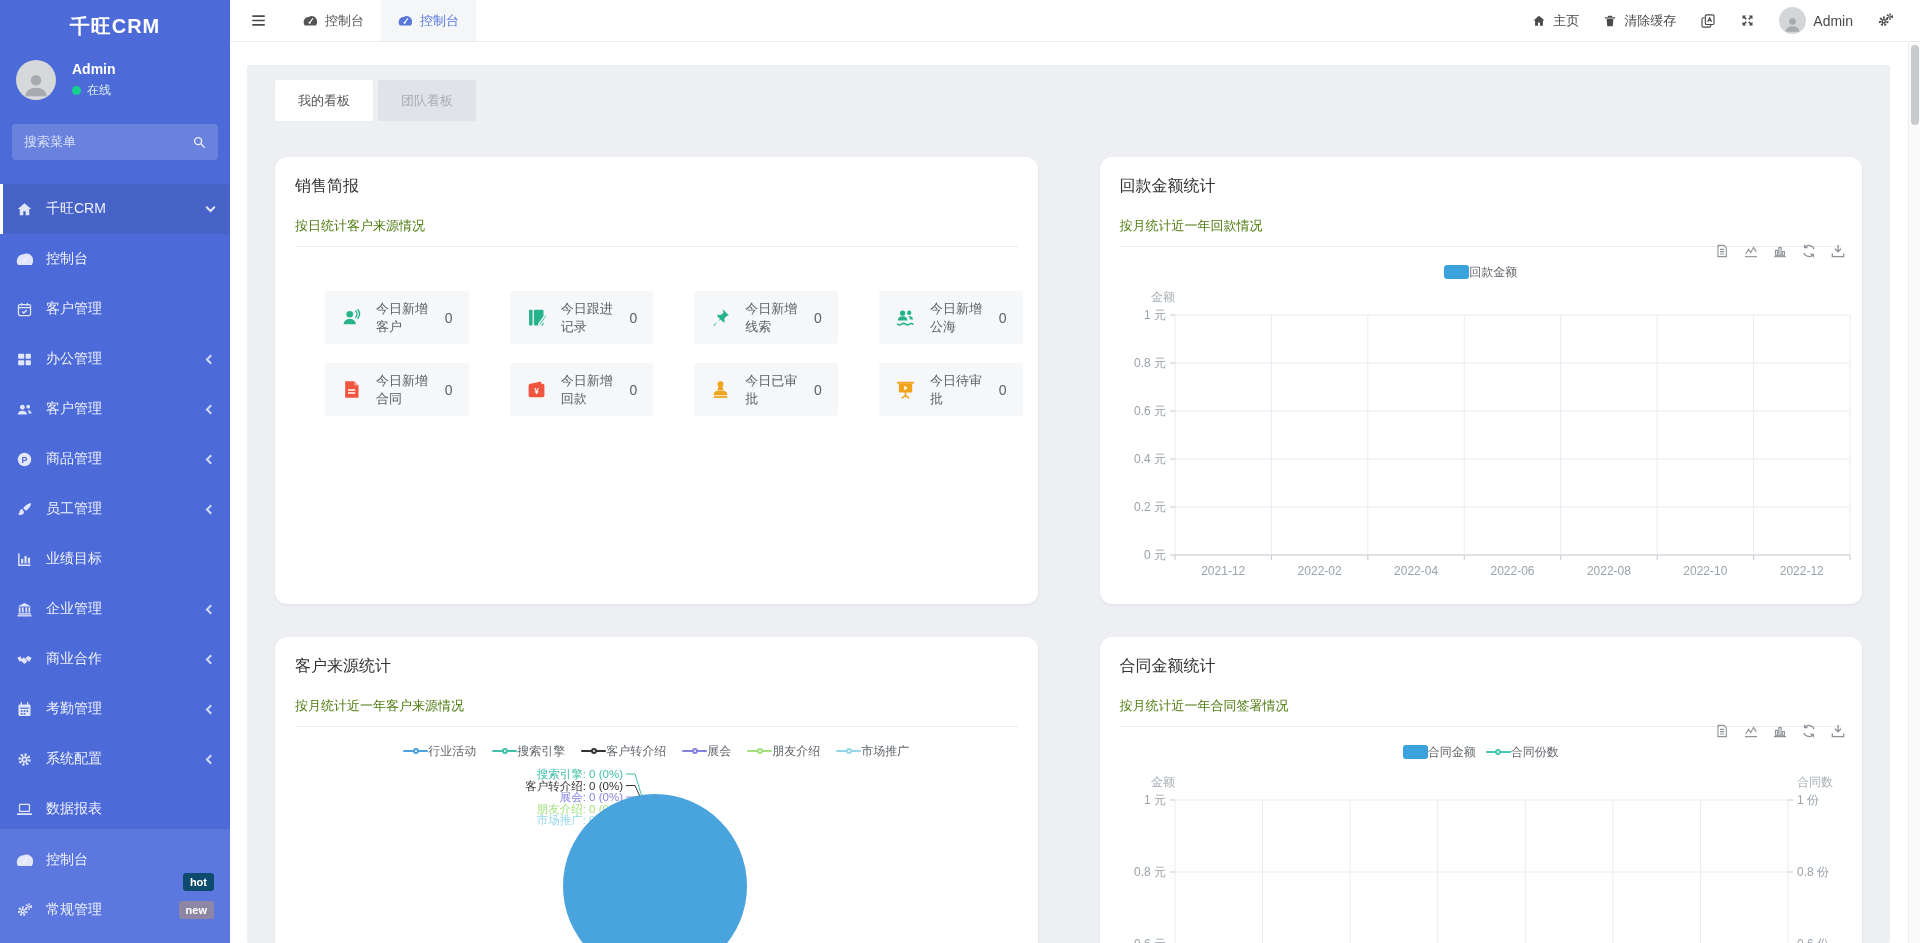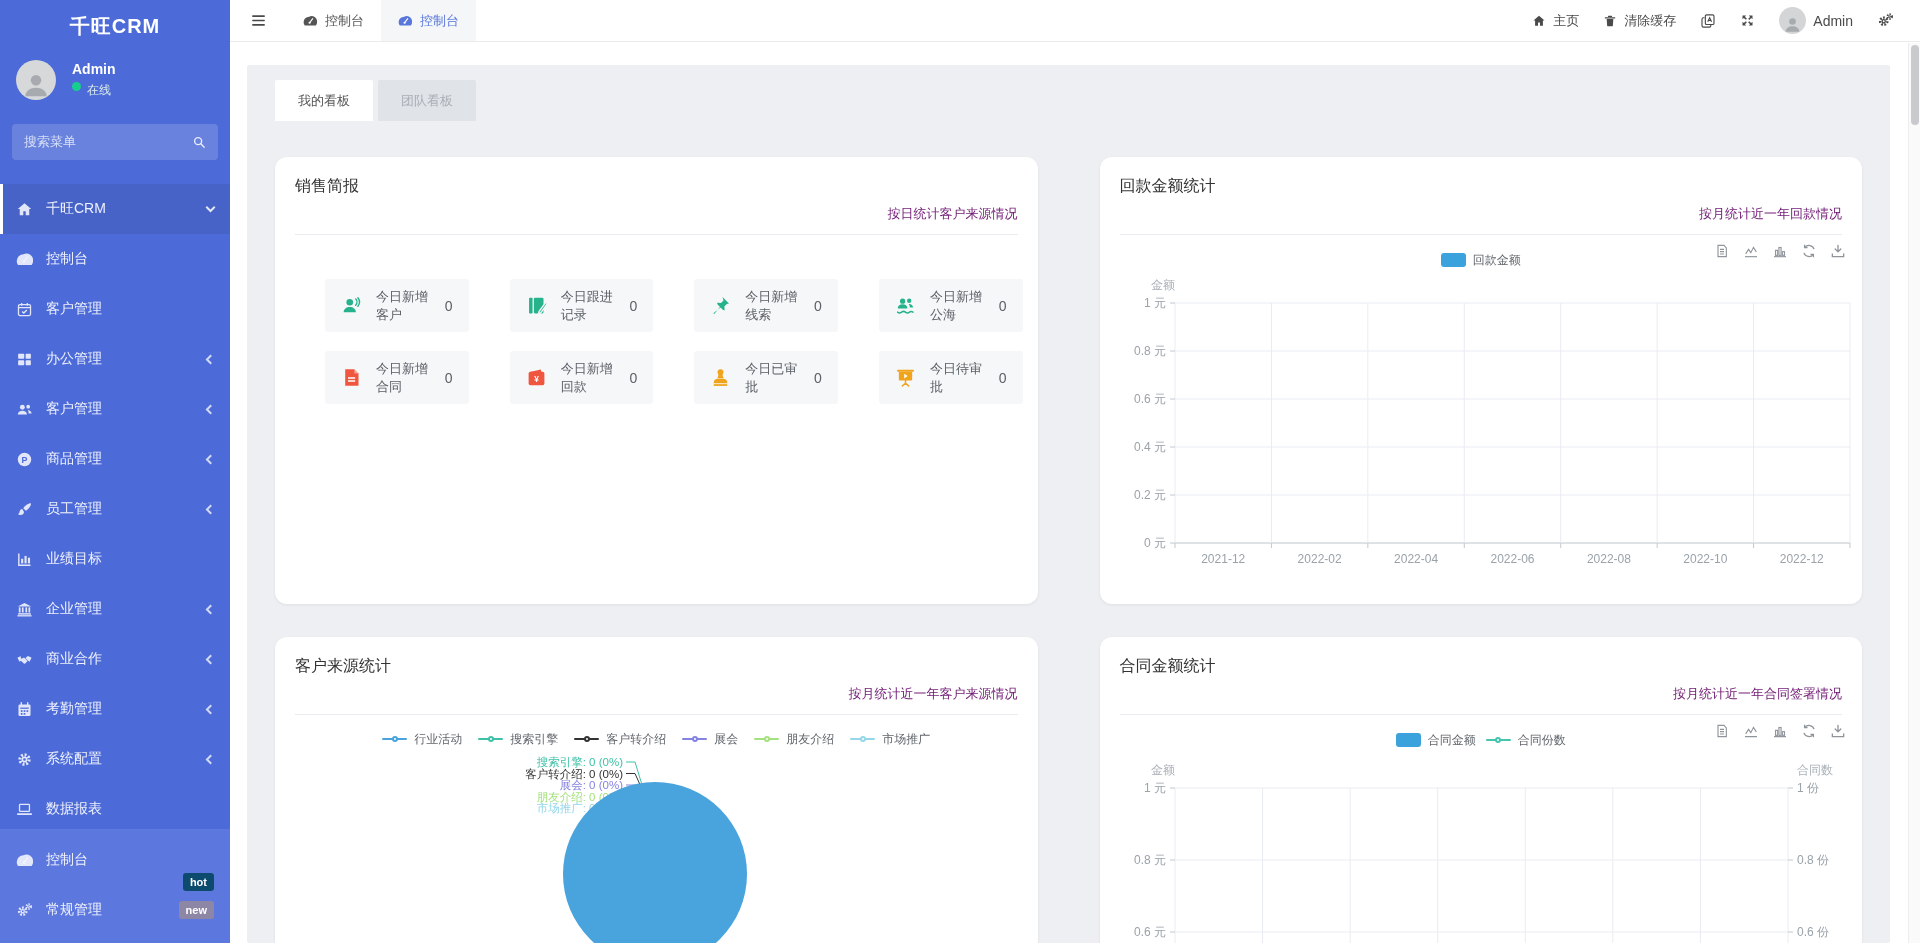--- a/index.html
+++ b/index.html
@@ -8,21 +8,21 @@
   .ib { display:inline-flex; align-items:center; justify-content:center; }
   .ib svg { width:100%; height:100%; display:block; }
 
   
   .sidebar { width:230px; min-width:230px; background:#4d6bd8; color:#fff; display:flex; flex-direction:column; }
   .logo { height:52px; display:flex; align-items:center; justify-content:center; font-size:20px; font-weight:bold; letter-spacing:1px; cursor:pointer; }
   .profile { display:flex; align-items:center; gap:16px; padding:8px 16px 16px; }
   .avatar { width:40px; height:40px; border-radius:50%; background:#d6d8da; overflow:hidden; display:flex; align-items:flex-end; justify-content:center; flex:none; }
   .avatar .ib { width:30px; height:30px; color:#a7abaf; }
   .p-name { font-size:14px; font-weight:bold; }
-  .p-status { display:flex; align-items:flex-start; gap:6px; font-size:12px; color:#def0e9; margin-top:5px; }
+  .p-status { display:flex; align-items:center; gap:6px; font-size:12px; color:#def0e9; margin-top:5px; }
   .status-dot { width:9px; height:9px; border-radius:50%; }
   .search-box { margin:8px 12px 12px; height:36px; background:rgba(255,255,255,.16); border-radius:4px; display:flex; align-items:center; padding:0 12px; font-size:13px; color:#d9e0f8; cursor:text; }
   .search-box .ib { margin-left:auto; width:14px; height:14px; color:#e9edfc; }
   .menu { flex:1; overflow:hidden; padding-top:12px; }
   .menu-item { height:50px; display:flex; align-items:center; padding:0 16px; gap:13px; font-size:14px; color:#eef1fd; cursor:pointer; }
   .menu-item .micon { width:17px; height:17px; flex:none; opacity:.92; }
   .menu-item.active { background:rgba(0,0,0,.07); border-left:3px solid #fff; padding-left:13px; }
   .chev { width:7px; height:7px; margin-left:auto; flex:none; }
   .chev-left  { border-left:2px solid rgba(255,255,255,.75); border-bottom:2px solid rgba(255,255,255,.75); transform:rotate(45deg); }
   .chev-down  { border-right:2px solid rgba(255,255,255,.85); border-bottom:2px solid rgba(255,255,255,.85); transform:rotate(45deg); margin-top:-4px; }
@@ -47,33 +47,33 @@
   .content { flex:1; min-height:0; background:#fff; padding:23px 30px 0 17px; }
   .panel { background:#edeff2; height:100%; display:flex; flex-direction:column; border-radius:2px; }
   .tabbar { padding:15px 28px 0; display:flex; gap:5px; flex:none; }
   .wtab { height:41px; display:flex; align-items:center; padding:0 23px; font-size:13px; border-radius:2px 2px 0 0; cursor:pointer; }
   .wtab.active { background:#fff; color:#555; }
   .wtab.inactive { background:#e0e3e8; color:#a9aeb6; }
   .cards { flex:1; padding:36px 28px 0; display:grid; grid-template-columns:1fr 1fr; grid-template-rows:447px 560px; column-gap:62px; row-gap:33px; overflow:hidden; }
   .card { background:#fff; border-radius:12px; box-shadow:0 1px 3px rgba(30,40,60,.07); position:relative; overflow:hidden; }
   .card-head { padding:19px 20px 0; }
   .card-title { font-size:16px; color:#333; }
-  .card-sub { font-size:13px; color:#701a75; margin-top:8px;text-align:right; }
+  .card-sub { font-size:13px; color:#4d7c0f; margin-top:20px; }
   .card-divider { border-bottom:1px solid #e9ecef; margin-top:11px; }
 
   
   .stats { display:grid; grid-template-columns:1fr 1fr 1fr 1fr; column-gap:41px; row-gap:19px; padding:44px 15px 0;margin-left:35px; }
   .stat-tile { height:53px; background:#f6f7f9; border-radius:3px; display:flex; align-items:center; padding:0 16px; gap:14px; }
   .stat-tile .ib { width:21px; height:21px; flex:none; }
   .stat-label { font-size:13px; color:#5a6066; }
   .stat-value { margin-left:auto; font-size:14px; color:#5a6066; }
 
   
   .legend-row { display:flex; justify-content:center; align-items:center; gap:10px; margin-top:15px; height:20px; }
-  .legend-item { display:flex; align-items:center; gap:7px; cursor:pointer; }
+  .legend-item { display:flex; align-items:center; cursor:pointer; }
   .legend-text { font-size:12px; color:#62676d; }
   .bar-swatch { width:25px; height:14px; border-radius:3px; }
   .pl-icon { position:relative; width:25px; height:12px; }
   .pl-icon::before { content:""; position:absolute; left:0; right:0; top:5px; height:2px; background:currentColor; border-radius:1px; }
   .pl-icon i { position:absolute; left:50%; top:50%; transform:translate(-50%,-50%); width:6px; height:6px; border:2px solid currentColor; border-radius:50%; background:#fff; }
   .toolbox { position:absolute; right:16px; top:86px; display:flex; gap:13px; color:#8f959b; }
   .toolbox .ib { width:16px; height:16px; cursor:pointer; }
   .axis-chart, .pie-chart { display:block; margin-top:5px; }
   .pie-legend { gap:16px; margin-top:14px; }
 

